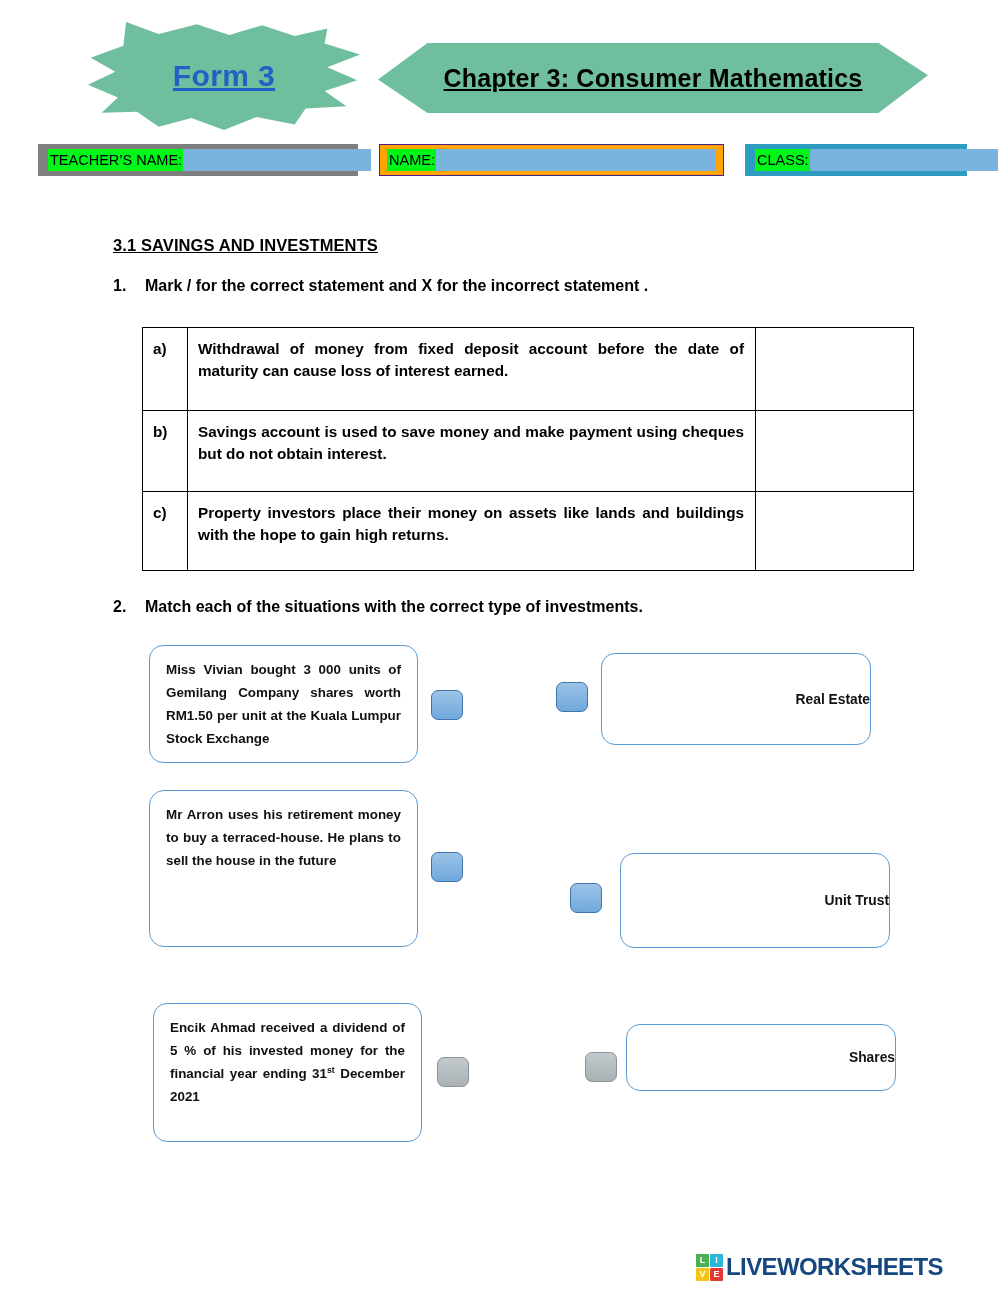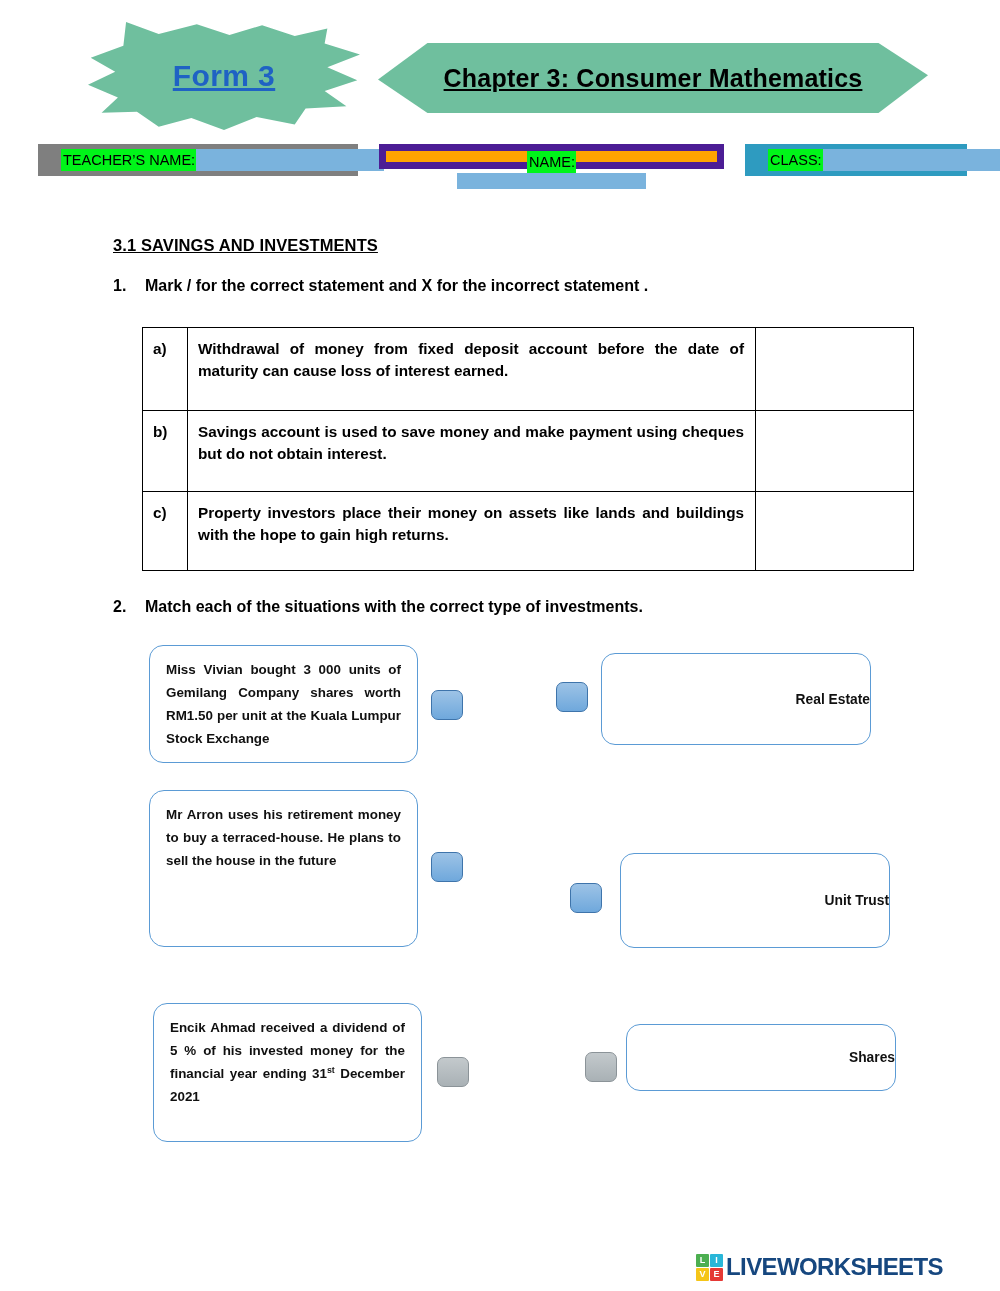--- a/index.html
+++ b/index.html
@@ -61,34 +61,33 @@
     text-decoration: underline;
     letter-spacing: 0.2px;
   }
 
   
   .idfield {
     position: absolute;
     box-sizing: border-box;
     display: flex;
     align-items: center;
-    padding: 0 20px;
+    padding: 0 7px;
   }
   #teacher-field {
     left: 38px; top: 144px;
     width: 320px; height: 32px;
     border: 3px solid #7f7f7f;
     background: #7f7f7f;
   }
   #name-field {
     left: 379px; top: 144px;
-    width: 345px; height: 25px;
-    border: 7px solid #4c1d95;
+    width: 345px; height: 32px;
+    border: 1px solid #4c1d95;
     background: #ffa400;
-    flex-direction: column;
   }
   #class-field {
     left: 745px; top: 144px;
     width: 222px; height: 32px;
     border: 3px solid #2e9bc0;
     background: #2e9bc0;
   }
   .idlabel {
     background: #00f519;
     color: #000;

